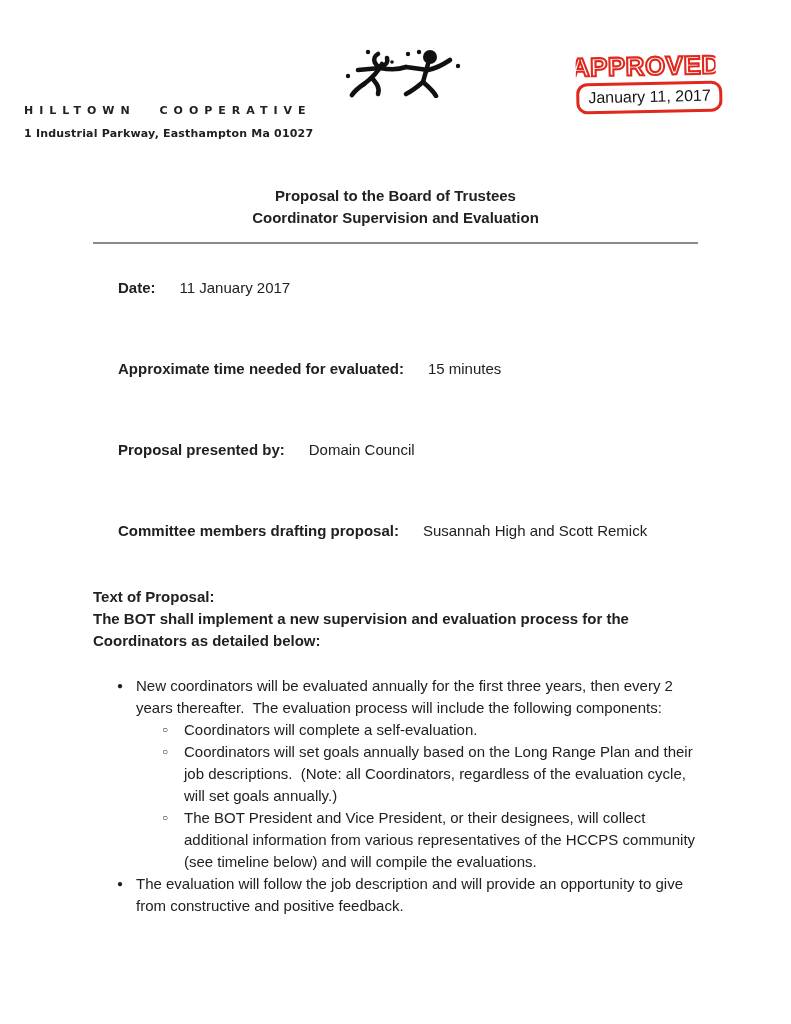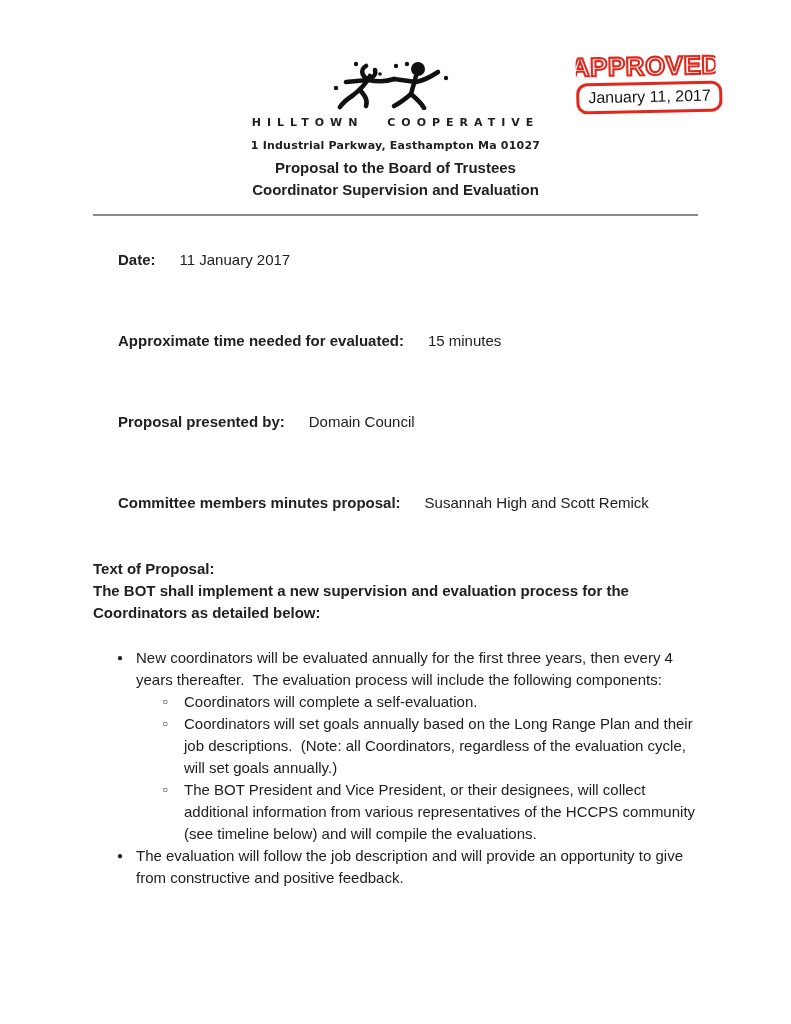--- a/index.html
+++ b/index.html
@@ -10,22 +10,22 @@
     background: #ffffff;
     font-family: "Liberation Sans", sans-serif;
     font-size: 15px;
     line-height: 22px;
     color: #212121;
     overflow: hidden;
   }
 
   
   .letterhead {
-    padding-top: 60px;
-    text-align: center;
+    padding-top: 48px;
+    margin-left: 24px;
   }
   .logo-figures { display: block; margin: 0 auto; }
   .logo-line1 {
     font-family: "DejaVu Sans", sans-serif;
     font-size: 11px;
     font-weight: 700;
     letter-spacing: 6px;
     word-spacing: 14px;
     margin-top: 2px;
   }
@@ -62,20 +62,21 @@
     padding: 1px 9px 2px 9px;
     margin-top: 1px;
     color: #151515;
     font-size: 16px;
     background: #fff;
     white-space: nowrap;
   }
 
   
   .doc-title {
+    margin-top: 40px;
     text-align: center;
     font-weight: 700;
   }
   .divider {
     border: none;
     border-top: 2px solid #8a8a8a;
     margin: 13px 93px 0 93px;
   }
 
   
@@ -159,31 +160,31 @@
     <div class="meta-row">
       <span class="meta-label">Date:</span><span class="meta-value">11 January 2017</span>
     </div>
     <div class="meta-row">
       <span class="meta-label">Approximate time needed for evaluated:</span><span class="meta-value">15 minutes</span>
     </div>
     <div class="meta-row">
       <span class="meta-label">Proposal presented by:</span><span class="meta-value">Domain Council</span>
     </div>
     <div class="meta-row">
-      <span class="meta-label">Committee members minutes proposal:</span><span class="meta-value">Susannah High and Scott Remick</span>
+      <span class="meta-label">Committee members drafting proposal:</span><span class="meta-value">Susannah High and Scott Remick</span>
     </div>
 
     <div class="section-heading">Text of Proposal:</div>
     <div class="intro">The BOT shall implement a new supervision and evaluation process for the Coordinators as detailed below:</div>
 
     <div class="bullets">
 
       <div class="bullet-item">
         <span class="bullet-marker">●</span>
-        <span class="bullet-text">New coordinators will be evaluated annually for the first three years, then every 4 years thereafter.  The evaluation process will include the following components:</span>
+        <span class="bullet-text">New coordinators will be evaluated annually for the first three years, then every 2 years thereafter.  The evaluation process will include the following components:</span>
       </div>
       <div class="sub-item">
         <span class="sub-marker">○</span>
         <span class="sub-text">Coordinators will complete a self-evaluation.</span>
       </div>
       <div class="sub-item">
         <span class="sub-marker">○</span>
         <span class="sub-text">Coordinators will set goals annually based on the Long Range Plan and their job descriptions.  (Note: all Coordinators, regardless of the evaluation cycle, will set goals annually.)</span>
       </div>
       <div class="sub-item">

